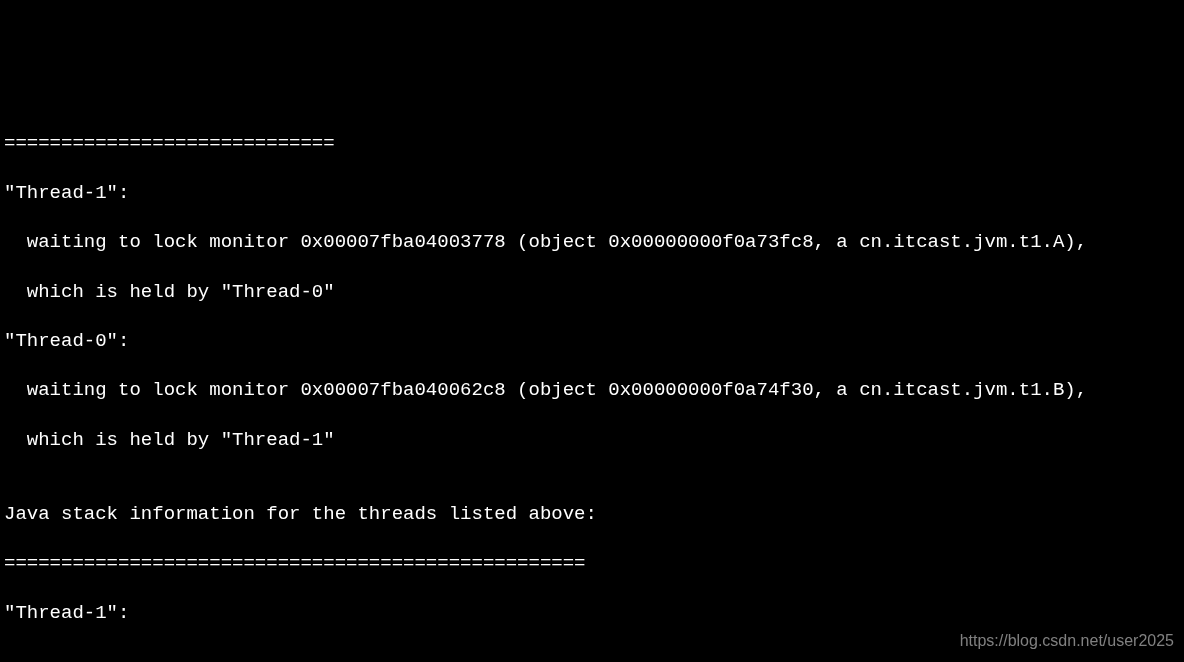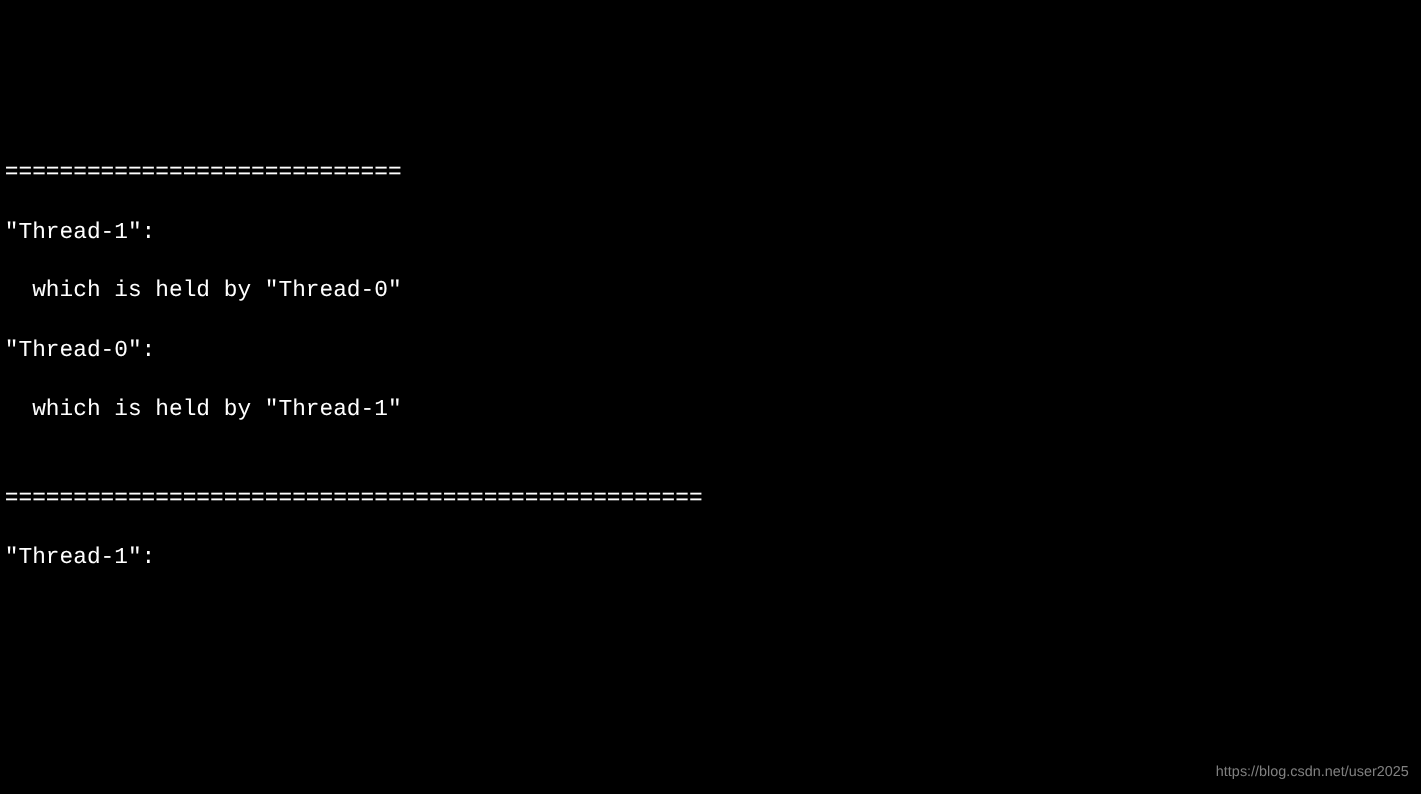--- a/index.html
+++ b/index.html
@@ -21,36 +21,39 @@
       white-space: pre;
     }
     .line {
       white-space: pre;
     }
     .watermark {
       position: absolute;
       bottom: 10px;
       right: 10px;
       color: #808080;
-      font-size: 12px;
+      font-size: 16px;
       font-family: Arial, sans-serif;
     }
   </style>
 </head>
 <body>
 
 
 
 <div>
 <div class="line">=============================</div>
 <div class="line">"Thread-1":</div>
+<div class="line">  waiting to lock monitor 0x00007fba04003778 (object 0x00000000f0a73fc8, a cn.itcast.jvm.t1.A),</div>
 <div class="line">  which is held by "Thread-0"</div>
 <div class="line">"Thread-0":</div>
+<div class="line">  waiting to lock monitor 0x00007fba040062c8 (object 0x00000000f0a74f30, a cn.itcast.jvm.t1.B),</div>
 <div class="line">  which is held by "Thread-1"</div>
 <div class="line"></div>
+<div class="line">Java stack information for the threads listed above:</div>
 <div class="line">===================================================</div>
 <div class="line">"Thread-1":</div>
 
 
 
 
 
 
 
 

